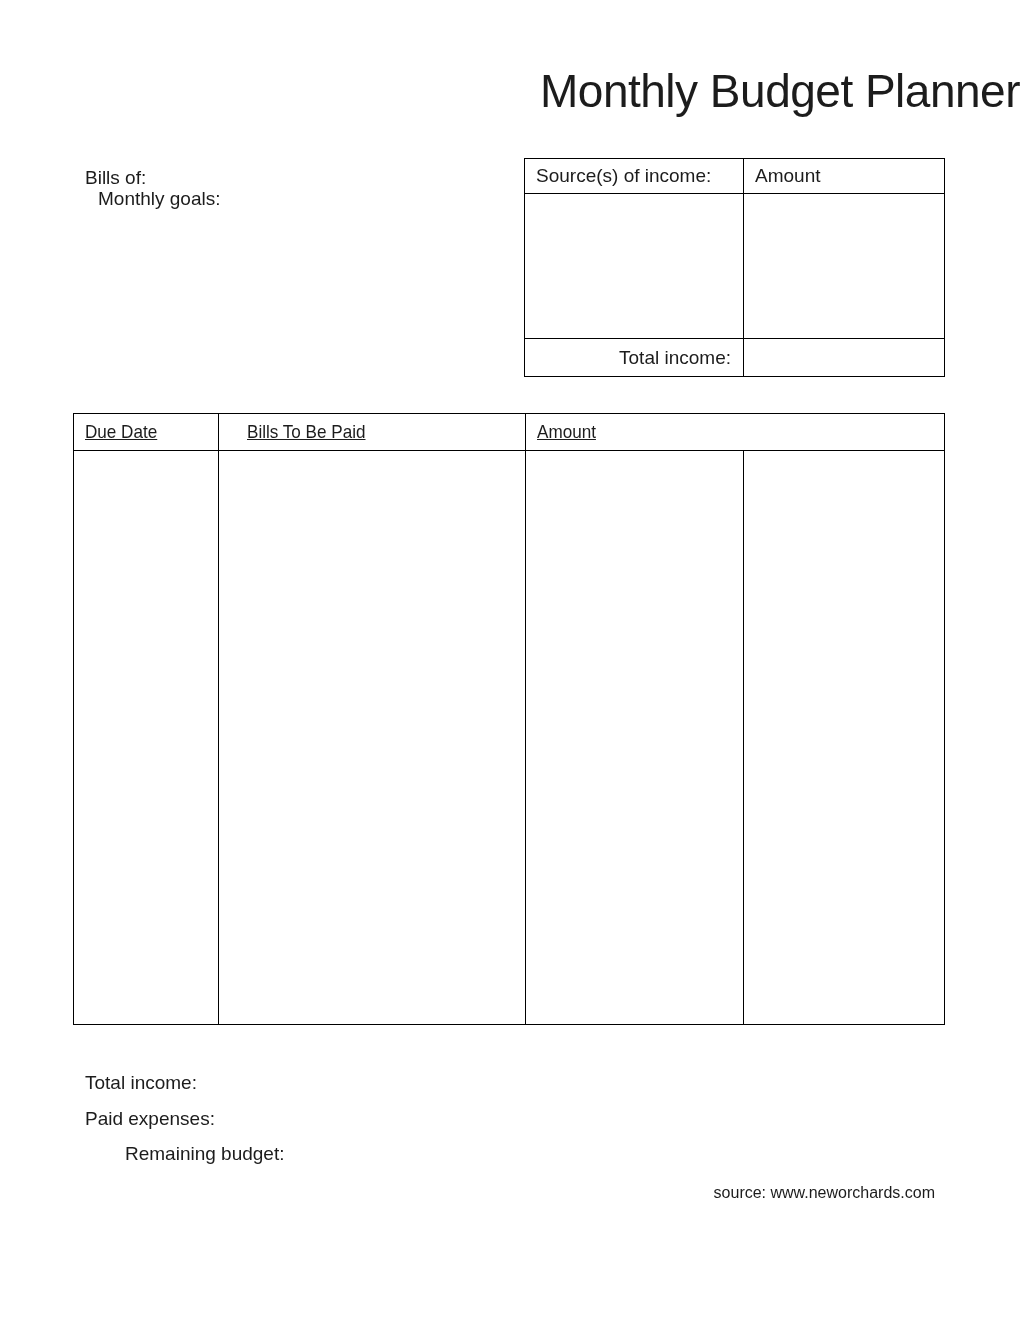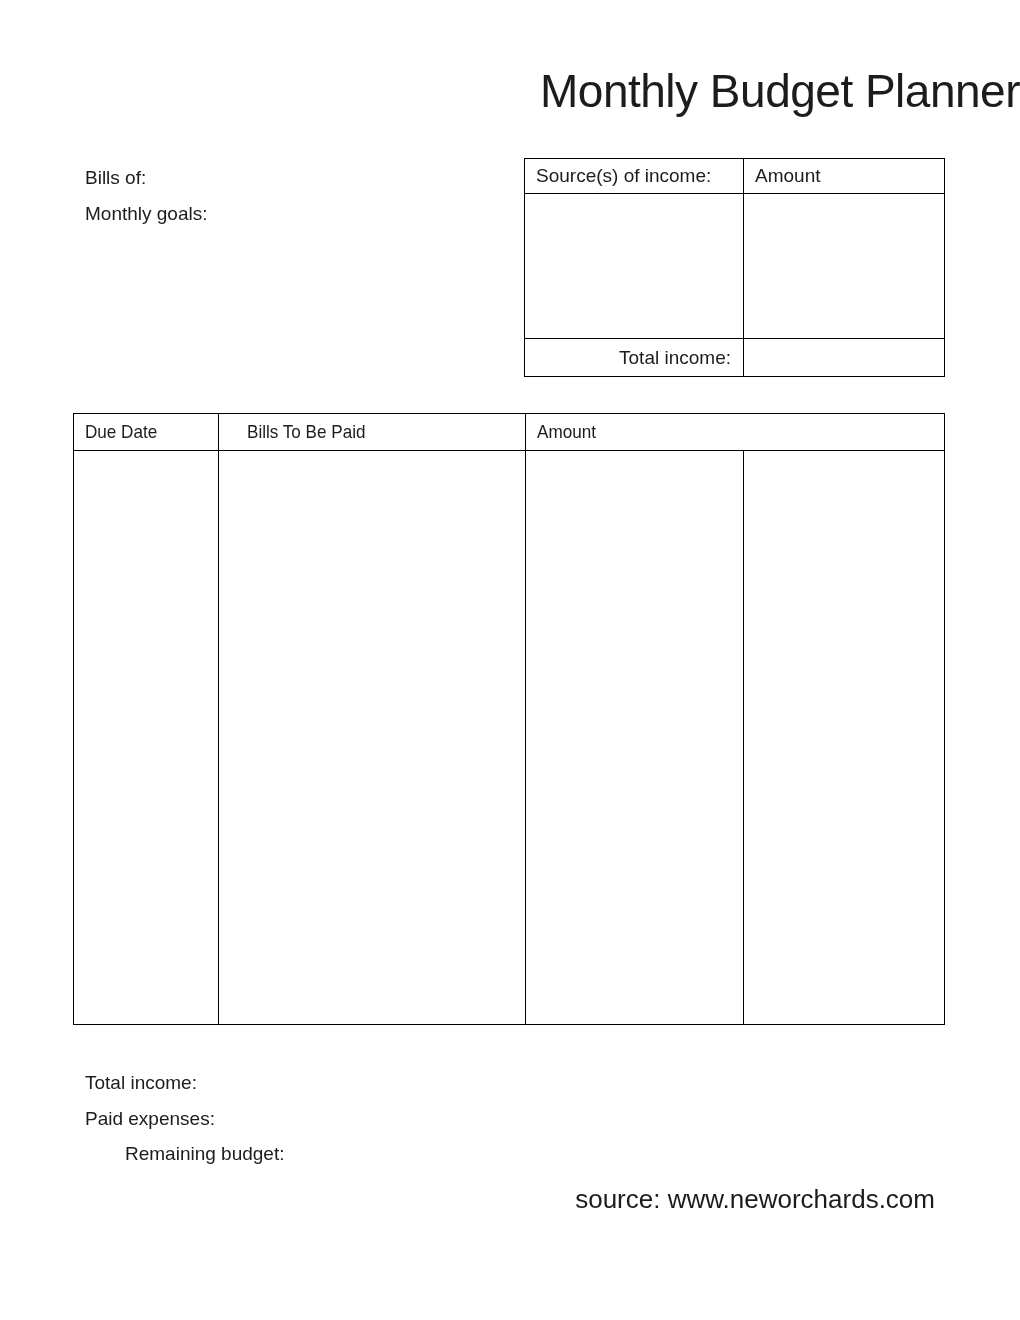--- a/index.html
+++ b/index.html
@@ -61,21 +61,21 @@
   .income-tbl .hrow .cell { height: 34px; }
   .income-tbl .brow .cell { height: 145px; }
   .income-tbl .trow .cell { height: 38px; }
   .income-tbl .total-label-cell {
     justify-content: flex-end;
     padding-right: 12px;
     padding-left: 0;
   }
 
   
-  .bills-tbl { left: 73px; top: 413px; width: 872px; }
+  .bills-tbl { left: 73px; top: 413px; width: 872px; text-decoration: underline; }
   .bills-tbl .c1 { width: 144px; }
   .bills-tbl .c2 { width: 307px; padding-left: 28px; }
   .bills-tbl .c3 { width: 218px; }
   .bills-tbl .c4 { width: 203px; flex: 1; }
   .bills-tbl .hrow .cell { height: 36px; }
   .bills-tbl .brow .cell { height: 574px; }
   .condensed {
     display: inline-block;
     transform: scaleX(0.9);
     transform-origin: 0 50%;
@@ -88,35 +88,35 @@
     left: 85px;
     font-size: 19px;
     color: #1c1c1c;
     white-space: nowrap;
   }
 
   .source-note {
     position: absolute;
     right: 85px;
     top: 1184px;
-    font-size: 26px;
+    font-size: 16px;
     color: #1c1c1c;
     white-space: nowrap;
   }
 </style>
 </head>
 <body>
 
 <div class="page">
 
   <h1 class="doc-title">Monthly Budget Planner</h1>
 
   <div class="field-label" style="top: 167px;">Bills of:</div>
 
-  <div class="field-label" style="top: 203px;">Monthly goals:</div>
+  <div class="field-label" style="top: 188px; margin-left: 13px;">Monthly goals:</div>
 
   <div class="tbl income-tbl">
     <div class="row hrow">
       <div class="cell hcell c1">Source(s) of income:</div>
       <div class="cell hcell c2">Amount</div>
     </div>
     <div class="row brow">
       <div class="cell c1"></div>
       <div class="cell c2"></div>
     </div>

